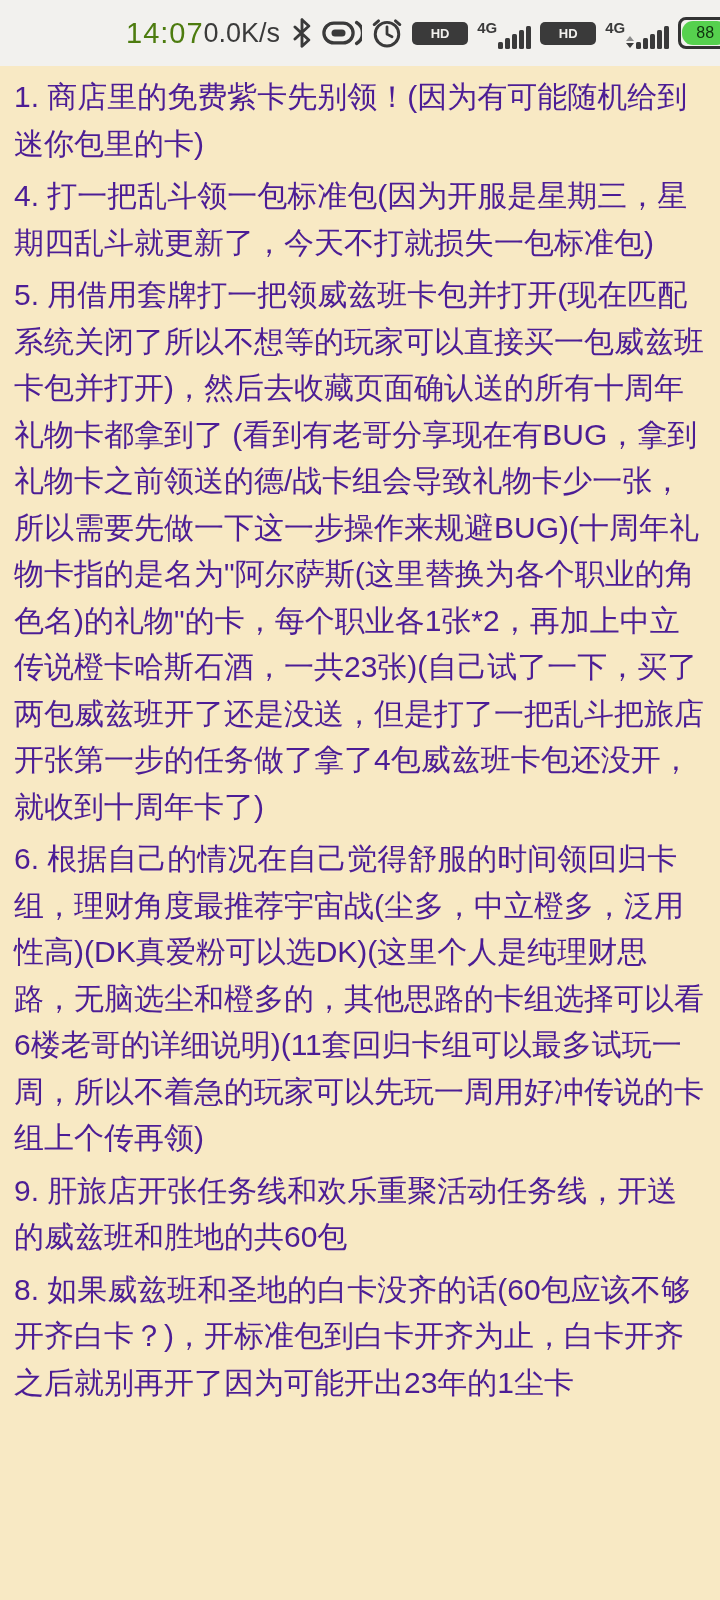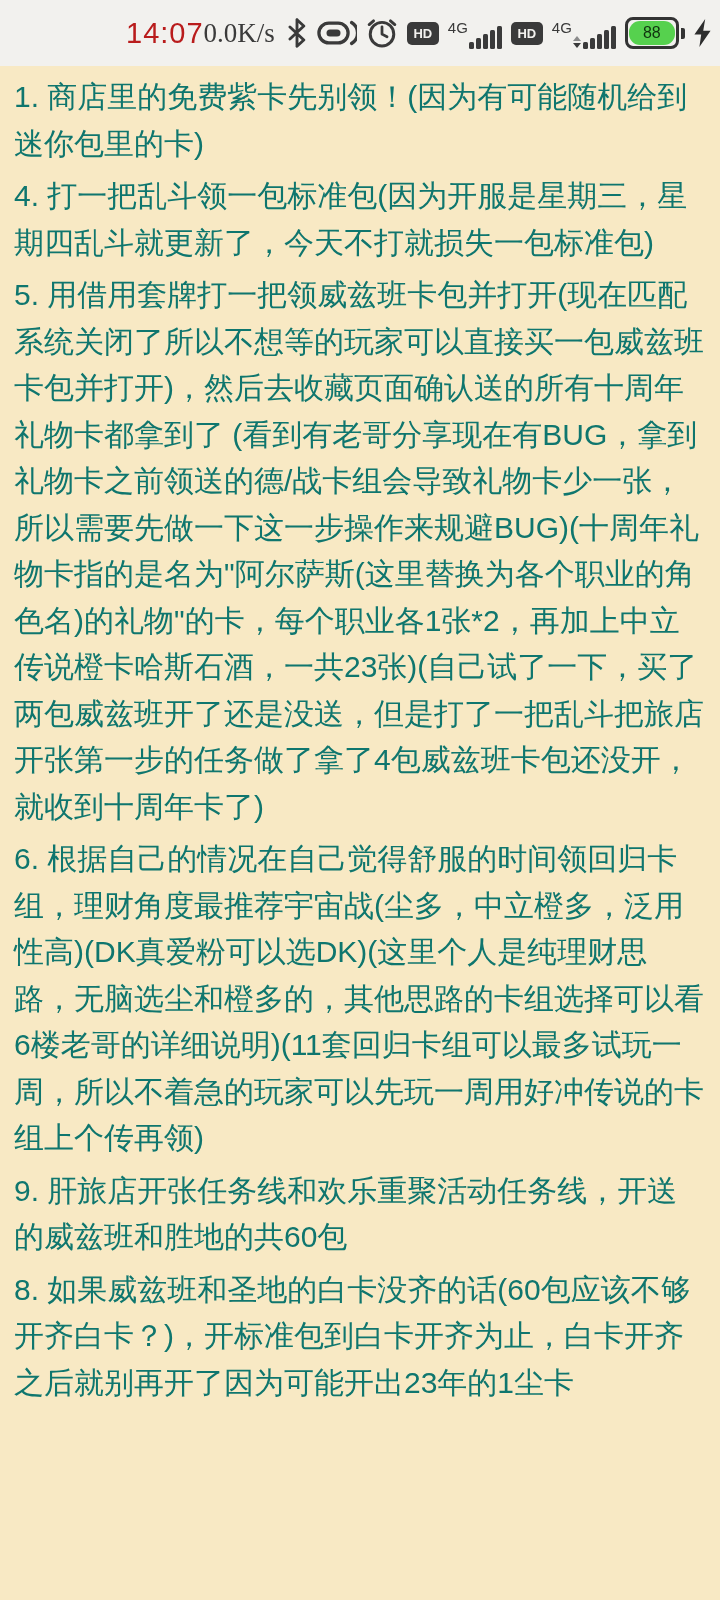--- a/index.html
+++ b/index.html
@@ -7,31 +7,31 @@
     width:720px;height:1600px;overflow:hidden;
     font-family:"Liberation Sans","DejaVu Sans",sans-serif;
     background:#f8e9c4;
   }
   
   .statusbar{
     height:66px;background:#f2f1ee;
     display:flex;align-items:center;justify-content:space-between;
     padding:0 18px 0 126px;box-sizing:border-box;
   }
-  .sb-time{font-size:29px;color:#b91c1c;letter-spacing:1px;}
+  .sb-time{font-size:29px;color:#4d7c0f;letter-spacing:1px;}
   .sb-right{display:flex;align-items:center;gap:9px;}
-  .sb-speed{font-size:27px;color:#3b3b3b;margin-right:2px;font-family:Liberation Serif, serif;}
+  .sb-speed{font-size:27px;color:#3b3b3b;margin-right:2px;}
   .sb-icon{display:flex;align-items:center;}
   .hd-badge{
-    width:32px;height:23px;background:#3a3a3a;border-radius:5px;
+    width:56px;height:23px;background:#3a3a3a;border-radius:5px;
     color:#f2f1ee;font-size:13px;font-weight:bold;
     display:flex;align-items:center;justify-content:center;
   }
   .sig-group{display:flex;align-items:flex-end;height:32px;}
-  .sig-label{font-size:15px;font-weight:normal;color:#3a3a3a;line-height:1;transform:translateY(-14px);margin-right:1px;}
+  .sig-label{font-size:15px;font-weight:bold;color:#3a3a3a;line-height:1;transform:translateY(-14px);margin-right:1px;}
   .sig-arrows{display:flex;flex-direction:column;gap:2px;margin:0 2px 1px 0;}
   .arrow-up{width:0;height:0;border-left:4px solid transparent;border-right:4px solid transparent;border-bottom:5px solid #8b8b8b;}
   .arrow-down{width:0;height:0;border-left:4px solid transparent;border-right:4px solid transparent;border-top:5px solid #3a3a3a;}
   .bars{display:flex;align-items:flex-end;gap:2px;}
   .bars span{width:5px;background:#3a3a3a;border-radius:1.5px;display:block;}
   .b1{height:7px;}.b2{height:11px;}.b3{height:15px;}.b4{height:19px;}.b5{height:23px;}
   .battery{display:flex;align-items:center;}
   .battery-body{
     width:46px;height:24px;border:3px solid #333;border-radius:8px;
     background:#f2f1ee;padding:1px;box-sizing:content-box;
@@ -43,21 +43,21 @@
   }
   .battery-nub{width:4px;height:11px;background:#333;border-radius:0 2px 2px 0;margin-left:2px;}
   
   .content{
     padding:8px 16px 0 14px;
     background:#f8e9c4;
   }
   .content p{
     margin:0 0 6px 0;
     font-size:30px;line-height:46.5px;
-    color:#0f766e;font-weight:500;
+    color:#4c1d95;font-weight:500;
     word-break:break-all;overflow-wrap:anywhere;
     text-align:left;
   }
 </style>
 </head>
 <body>
 
 <div class="statusbar">
   <span class="sb-time">14:07</span>
 

